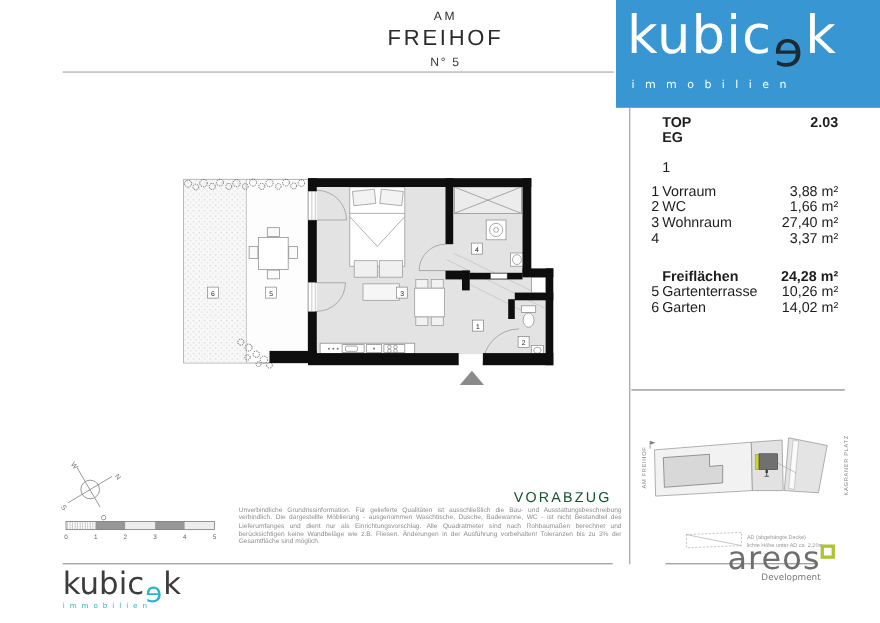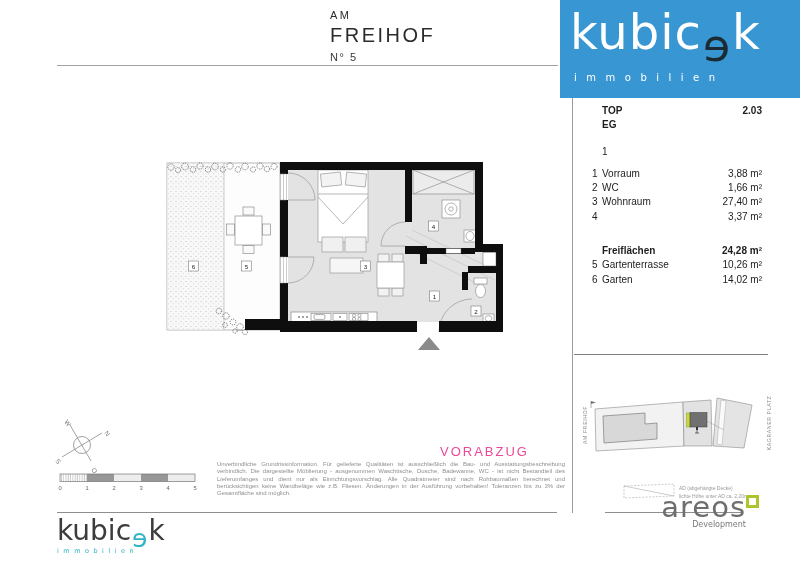--- a/index.html
+++ b/index.html
@@ -2,45 +2,45 @@
 <html><head>
 <meta charset="utf-8">
 <style>
   html,body{margin:0;padding:0}
   body{width:800px;height:566px;position:relative;background:#fff;overflow:hidden;
        font-family:"Liberation Sans",sans-serif;color:#222}
   .abs{position:absolute}
   .rule{background:#a3a3a3;height:1px}
 
   
-  .title{left:330px;top:9px;width:150px;text-align:left;color:#2b2b2b}
+  .title{left:330px;top:9px;width:150px;text-align:center;color:#2b2b2b}
   .title .l1{font-size:11px;letter-spacing:2.5px}
   .title .l2{font-size:20px;letter-spacing:2.5px;margin-top:3px;font-weight:400}
   .title .l3{font-size:11px;letter-spacing:1.5px;margin-top:4px;color:#3a3a3a}
 
   
   .brandbox{left:560px;top:0;width:240px;height:98px;background:#3897d3;overflow:hidden}
   .brandword{position:absolute;left:10px;top:7px;color:#fff;font-family:"DejaVu Sans",sans-serif;
              font-size:48px;line-height:50px;letter-spacing:1px;white-space:nowrap}
   .brandword .re{display:inline-block;color:#1b2a33;font-size:44px;transform:translateY(12px);margin:0 1px}
   .brandsub{position:absolute;left:14px;top:72px;color:#fff;font-family:"DejaVu Sans",sans-serif;
             font-size:10px;letter-spacing:9.5px;white-space:nowrap}
 
   
-  .panel{left:590px;top:104px;width:172px;font-size:10px;color:#1d1d1d}
+  .panel{left:590px;top:104px;width:172px;font-size:13px;color:#1d1d1d}
   .prow{display:flex;justify-content:space-between;line-height:14.3px;padding-left:12px}
   .prow.numd{padding-left:2px}
   .prow .num{width:10px}
   .prow .lab{flex:1}
   .prow.b{font-weight:bold}
   .gap8{height:8px}.gap12{height:12px}.gap20{height:20px}
   .val1{padding-right:15px}
 
-  .vorab{left:440px;top:444px;width:116px;font-size:13px;
-         letter-spacing:2px;color:#ec4899}
+  .vorab{left:440px;top:444px;width:116px;text-align:right;font-size:13px;
+         letter-spacing:2px;color:#14532d}
   .disc{left:217px;top:461px;width:348px;font-size:6px;line-height:7.3px;color:#8f8f8f;text-align:justify}
 
   
   .fkub{left:57px;top:517px;font-family:"DejaVu Sans",sans-serif;color:#3c3c3c}
   .fkub .word{font-size:28px;line-height:28px;white-space:nowrap}
   .fkub .re{display:inline-block;color:#2fb3c6;font-size:25px;transform:translateY(7px);margin:0 1px}
   .fkub .sub{font-size:6.5px;letter-spacing:4.5px;color:#2fb3c6;margin-top:1px}
   .fareos{left:655px;top:492px;width:104px;text-align:right;font-family:"DejaVu Sans",sans-serif}
   .fareos .nm{display:inline-block;font-size:29px;line-height:31px;color:#6e6e6e;margin-right:13px;letter-spacing:1px}
   .fareos .sq{position:absolute;top:3px;right:0;width:7px;height:7px;border:3px solid #aec32d}

